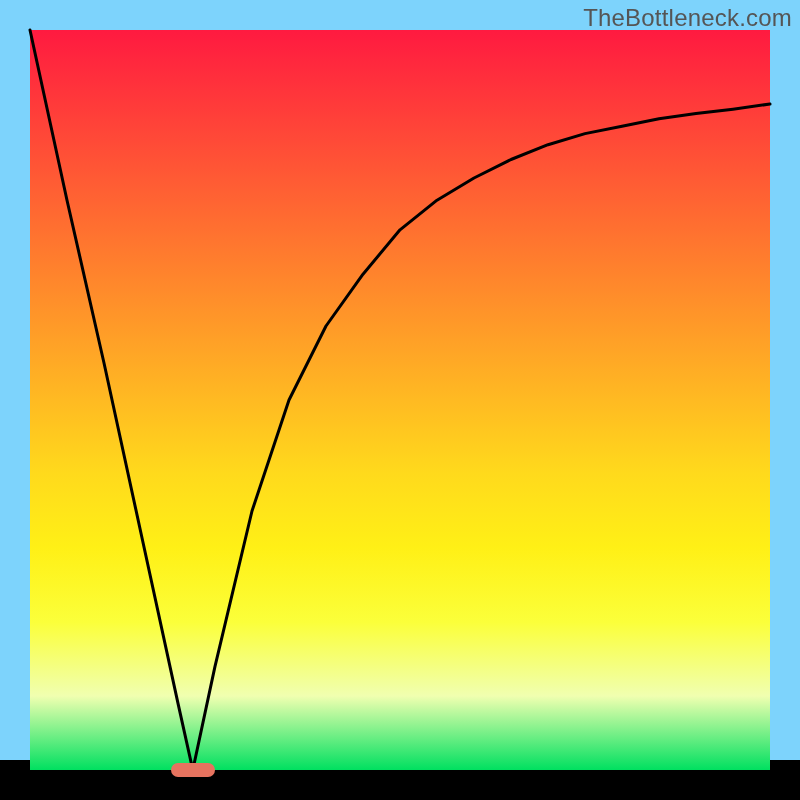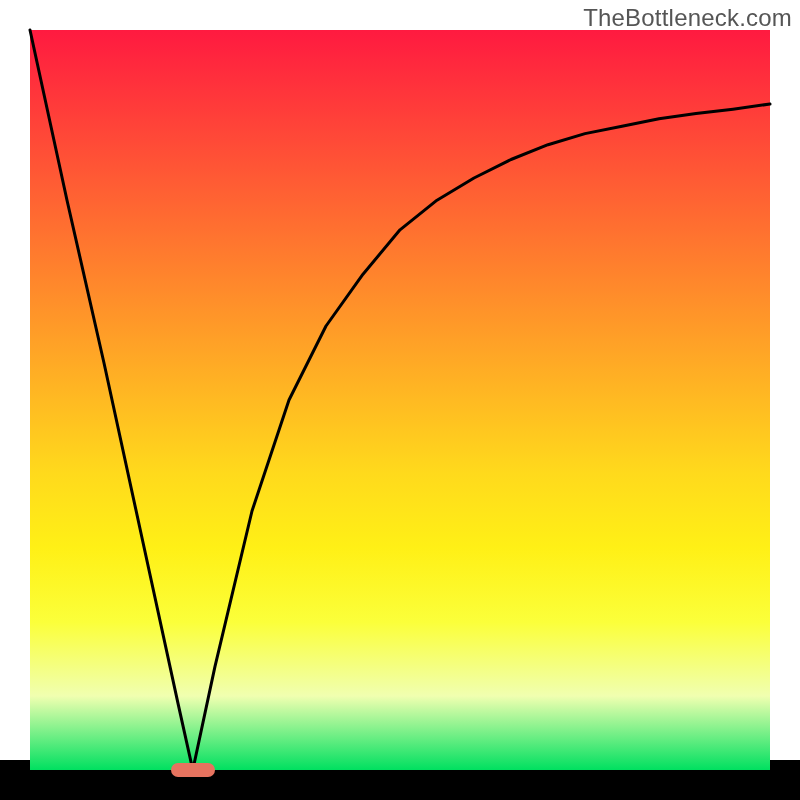--- a/index.html
+++ b/index.html
@@ -1,21 +1,21 @@
 <!DOCTYPE html>
 <html><head>
 <meta charset="utf-8">
 <style>
   * { margin: 0; padding: 0; box-sizing: border-box; }
   html, body { width: 800px; height: 800px; overflow: hidden; background: #000; }
   .frame {
     position: relative;
     width: 800px;
     height: 760px;
-    background: #ffffff;
+    background: #7dd3fc;
   }
   .plot-area {
     position: absolute;
     left: 30px;
     top: 30px;
     width: 740px;
     height: 740px;
     background: linear-gradient(to bottom,
       #ff1a40 0%,
       #ff3a3a 10%,

